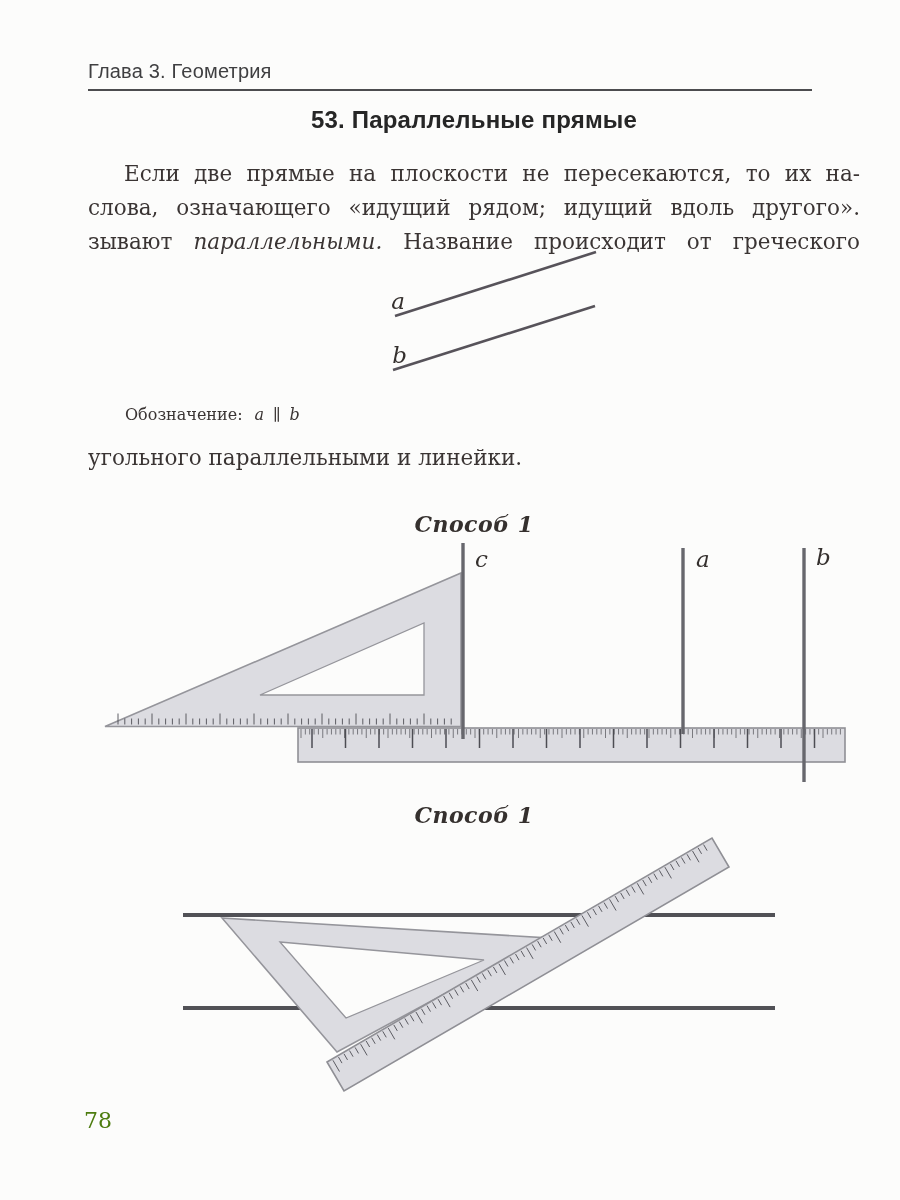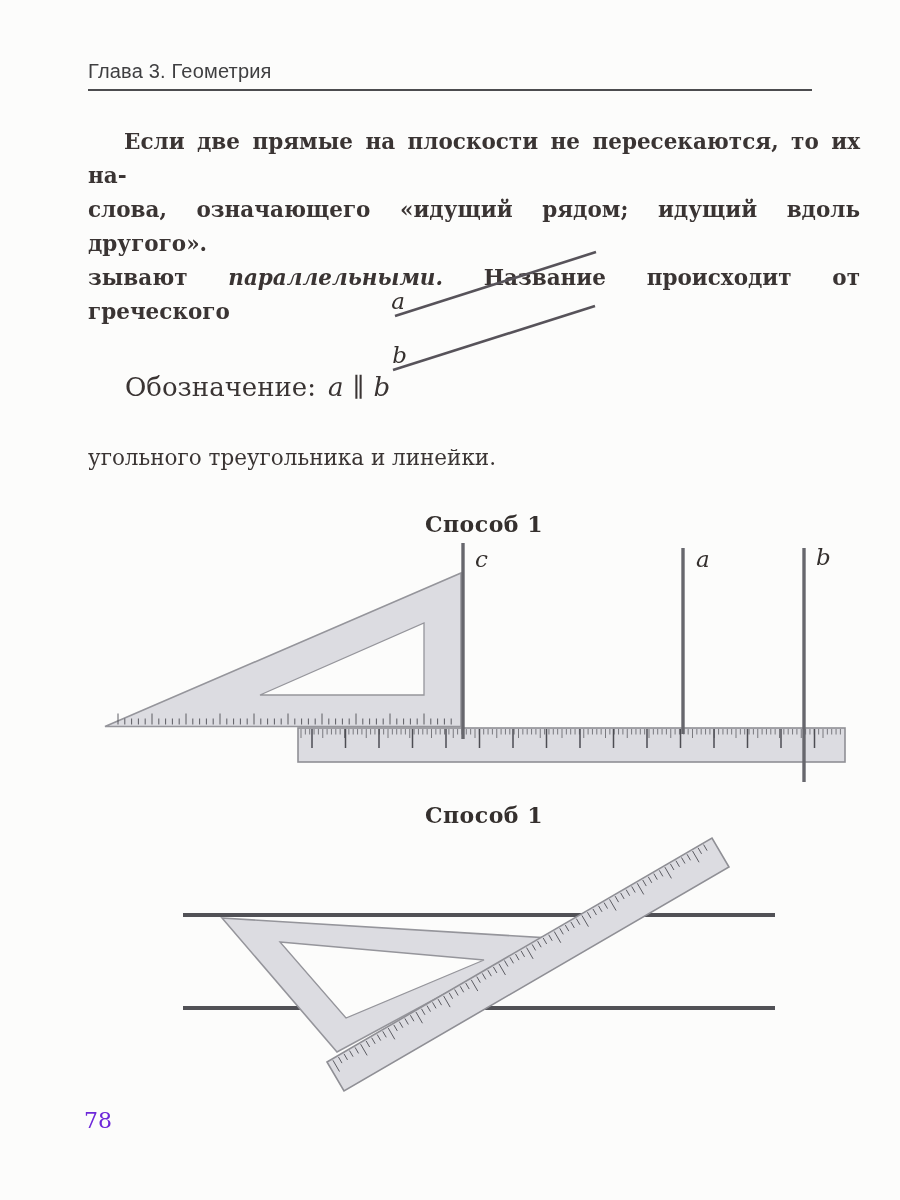--- a/index.html
+++ b/index.html
@@ -8,65 +8,66 @@
     background:#fcfcfb;overflow:hidden;
     font-family:"DejaVu Serif",serif;color:#3a3433;
   }
   .abs{position:absolute;}
   .sans{font-family:"Liberation Sans",sans-serif;}
   #chapter-header{left:88px;top:60px;font-size:20px;color:#3f3f41;letter-spacing:.2px;}
   #header-rule{left:88px;top:89px;width:724px;height:2px;background:#4c4c4f;}
   #section-title{left:88px;top:106px;width:772px;text-align:center;
     font-size:24px;font-weight:bold;color:#262626;letter-spacing:.2px;}
   .para{left:88px;width:772px;font-size:21.5px;line-height:34px;}
-  #intro-para{top:125px;font-weight:bold;}
+  #intro-para{top:157px;}
   #construction-para{top:441px;}
   .jline{text-align:justify;text-align-last:justify;}
   .jline.indent{text-indent:36px;}
   .lline{text-align:left;}
-  #notation-line{left:125px;top:372px;font-size:26px;}
+  #notation-line{left:125px;top:405px;font-size:16px;}
   #notation-line i{font-family:"DejaVu Serif",serif;}
   #notation-a{margin-left:12px;}
   #notation-sym{margin:0 9px;color:#3a3433;}
-  .fig-caption{left:98px;width:772px;text-align:center;
-    font-size:22px;font-weight:600;color:#35302e;letter-spacing:.5px;}
+  .fig-caption{left:88px;width:772px;text-align:center;
+    font-size:22px;font-style:italic;font-weight:600;color:#35302e;letter-spacing:.5px;}
   #method1-caption{top:511px;}
   #method2-caption{top:802px;}
   svg{position:absolute;left:0;}
   svg text{font-family:"DejaVu Serif",serif;font-style:italic;font-size:23px;fill:#35302e;}
-  #page-number{left:84px;top:1108px;font-size:22px;color:#6d28d9;}
+  #page-number{left:84px;top:1108px;font-size:22px;color:#4d7c0f;}
 </style>
 </head>
 <body>
 
 <div id="page">
 
   <div id="chapter-header" class="abs sans">Глава 3. Геометрия</div>
   <div id="header-rule" class="abs"></div>
 
+  <div id="section-title" class="abs sans">53. Параллельные прямые</div>
 
   <div id="intro-para" class="abs para">
     <div class="jline indent">Если две прямые на плоскости не пересекаются, то их на-</div>
     <div class="jline">слова, означающего «идущий рядом; идущий вдоль другого».</div>
     <div class="jline"><span>зывают</span> <i>параллельными.</i> <span>Название происходит от греческого</span></div>
   </div>
 
   <svg id="fig-parallel" style="top:243px;width:900px;height:150px;" viewBox="0 243 900 150">
     <line x1="395" y1="316" x2="596" y2="252" stroke="#57535a" stroke-width="2.6"></line>
     <line x1="393" y1="370" x2="595" y2="306" stroke="#57535a" stroke-width="2.6"></line>
     <text x="405" y="309" text-anchor="end">a</text>
     <text x="407" y="363" text-anchor="end">b</text>
   </svg>
 
   <div id="notation-line" class="abs">
     <span>Обозначение:</span><i id="notation-a">a</i><span id="notation-sym">∥</span><i>b</i>
   </div>
 
   <div id="construction-para" class="abs para">
-    <div class="lline">угольного треугольника и линейки.</div>
+    <div class="lline">угольного параллельными и линейки.</div>
   </div>
 
   <div id="method1-caption" class="abs fig-caption">Способ 1</div>
 
   <svg id="fig-method1" style="top:535px;width:900px;height:270px;" viewBox="0 535 900 270">
 
     <polygon points="105,726.5 461,726.5 461,573" fill="#dcdce1" stroke="#95959b" stroke-width="1.6"></polygon>
     <polygon points="260,695 424,695 424,623" fill="#fcfcfb" stroke="#95959b" stroke-width="1.3"></polygon>
     <g id="tri-ticks">
         <line x1="118" y1="724.5" x2="118" y2="713.5" stroke="#4d4d53" stroke-width="0.9"></line>

